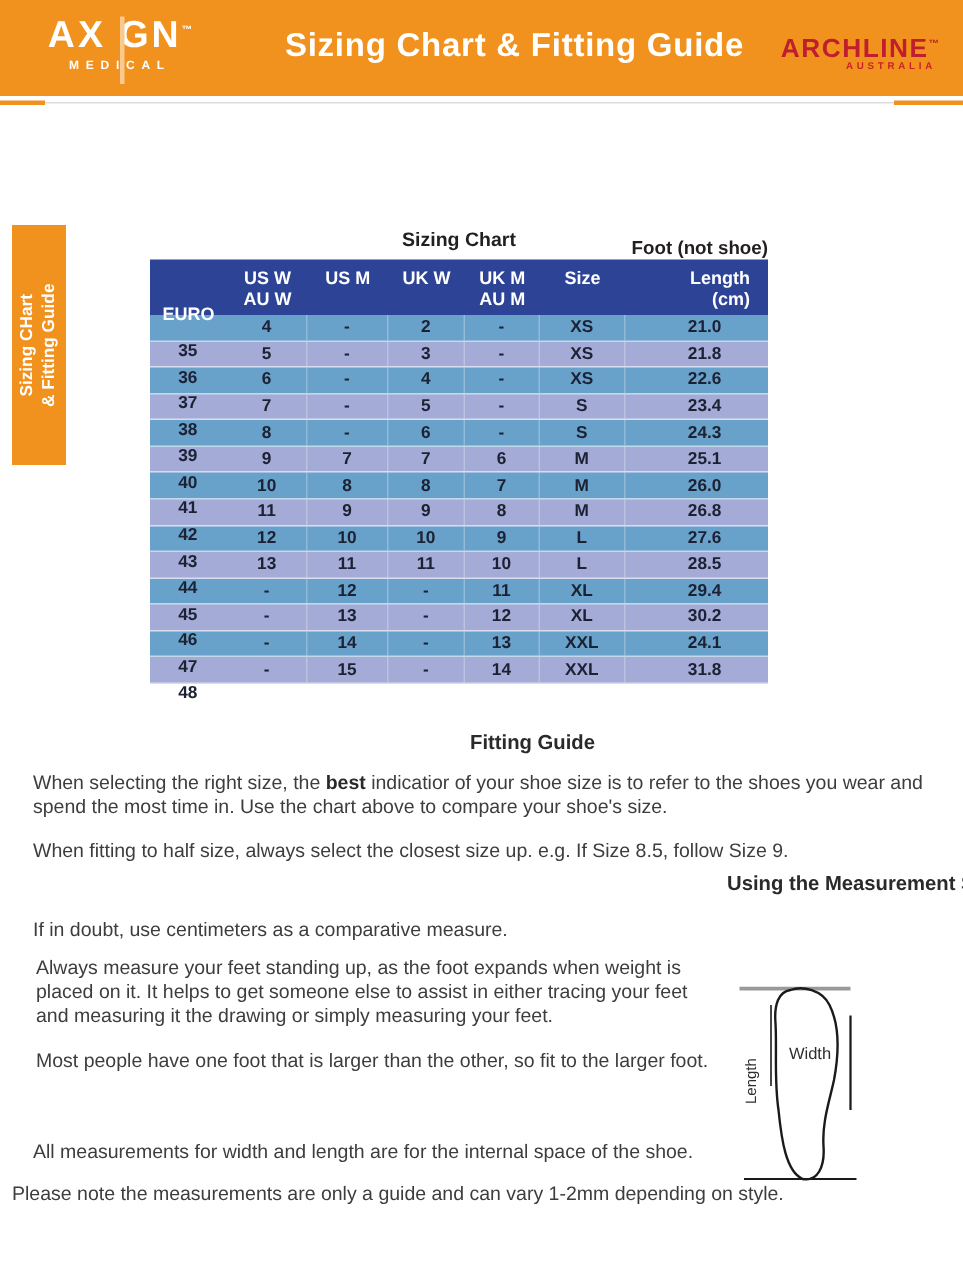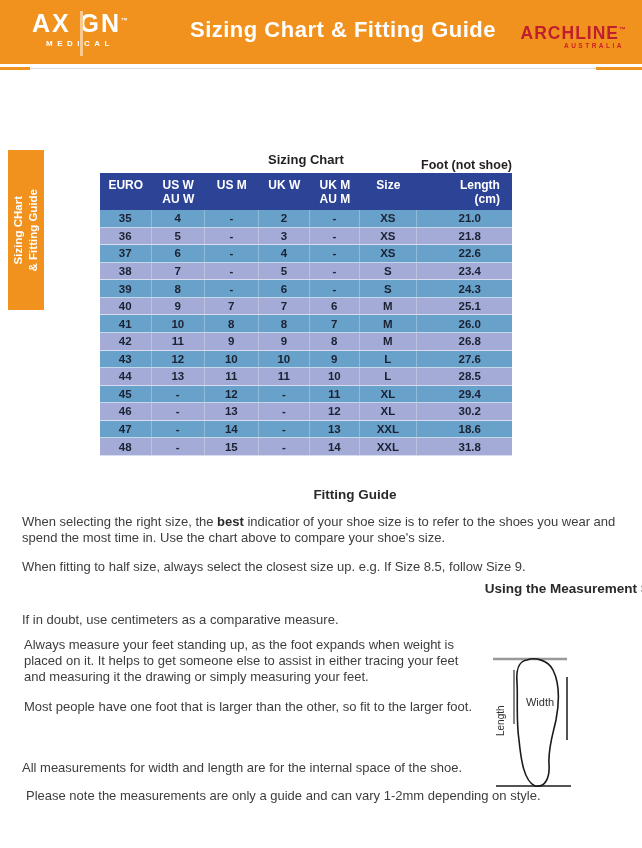--- a/index.html
+++ b/index.html
@@ -43,35 +43,35 @@
   
   .size-table { position:absolute; left:100px; top:173px; width:412px; }
   .thead { display:flex; background:#2D4496; height:37px; color:#ffffff; font-weight:bold; font-size:12px; }
   .thead .tcell { display:flex; flex-direction:column; justify-content:flex-start; align-items:center; padding-top:5px; line-height:14px; }
   .thead .tcell.c6 { align-items:flex-end; padding-right:12px; }
   .trow { display:flex; height:17.57px; background:#68A1C9; border-bottom:1px solid rgba(255,255,255,0.6); font-weight:bold; font-size:11.5px; color:#1c2133; }
   .trow.alt { background:#A3ABD6; }
   .trow .tcell { display:flex; align-items:center; justify-content:center; border-right:1px solid rgba(255,255,255,0.28); }
   .trow .tcell:last-child { border-right:none; }
   .trow .tcell.c6 { justify-content:flex-end; padding-right:31px; }
-  .c0 { width:12.5%; } .c1 { width:13%; } .c2 { width:13%; } .c3 { width:12.5%; }
+  .c0 { width:12.5%;margin-top:24px; } .c1 { width:13%; } .c2 { width:13%; } .c3 { width:12.5%; }
   .c4 { width:12%; }  .c5 { width:14%; } .c6 { width:23%; }
 
   
   .sec-heading { position:absolute; left:0; width:642px; text-align:center; font-weight:bold; font-size:13.5px; color:#2a2a2a;margin-left:34px; }
   #fitting-heading { top:487px; }
   #measure-heading { top:581px;text-align:right; }
   .para { position:absolute; font-size:13px; color:#3d3d3d; line-height:16px; }
   #fit-p1 { left:22px; top:514px; width:606px; }
   #fit-p2 { left:22px; top:559px; width:606px; }
   #ms-p1  { left:22px; top:612px; width:606px; }
   #ms-p2  { left:24px; top:637px; width:452px; }
   #ms-p3  { left:24px; top:699px; width:480px; }
   #ms-p4  { left:22px; top:760px; width:606px; }
-  #ms-p5  { left:26px; top:788px; width:545px; }
+  #ms-p5  { left:8px; top:788px; width:545px; }
   .para b { color:#2a2a2a; }
 
   
   .foot-diagram { position:absolute; left:483px; top:648px; width:152px; height:150px; }
   .foot-diagram svg { display:block; }
   .diag-label { font-family:"Liberation Sans", sans-serif; fill:#2e2e2e; }
 </style>
 </head>
 <body>
 
@@ -242,21 +242,21 @@
           <div class="tcell c5">XL</div>
           <div class="tcell c6">30.2</div>
         </div>
         <div class="trow">
           <div class="tcell c0">47</div>
           <div class="tcell c1">-</div>
           <div class="tcell c2">14</div>
           <div class="tcell c3">-</div>
           <div class="tcell c4">13</div>
           <div class="tcell c5">XXL</div>
-          <div class="tcell c6">18.6</div>
+          <div class="tcell c6">24.1</div>
         </div>
         <div class="trow alt">
           <div class="tcell c0">48</div>
           <div class="tcell c1">-</div>
           <div class="tcell c2">15</div>
           <div class="tcell c3">-</div>
           <div class="tcell c4">14</div>
           <div class="tcell c5">XXL</div>
           <div class="tcell c6">31.8</div>
         </div>

